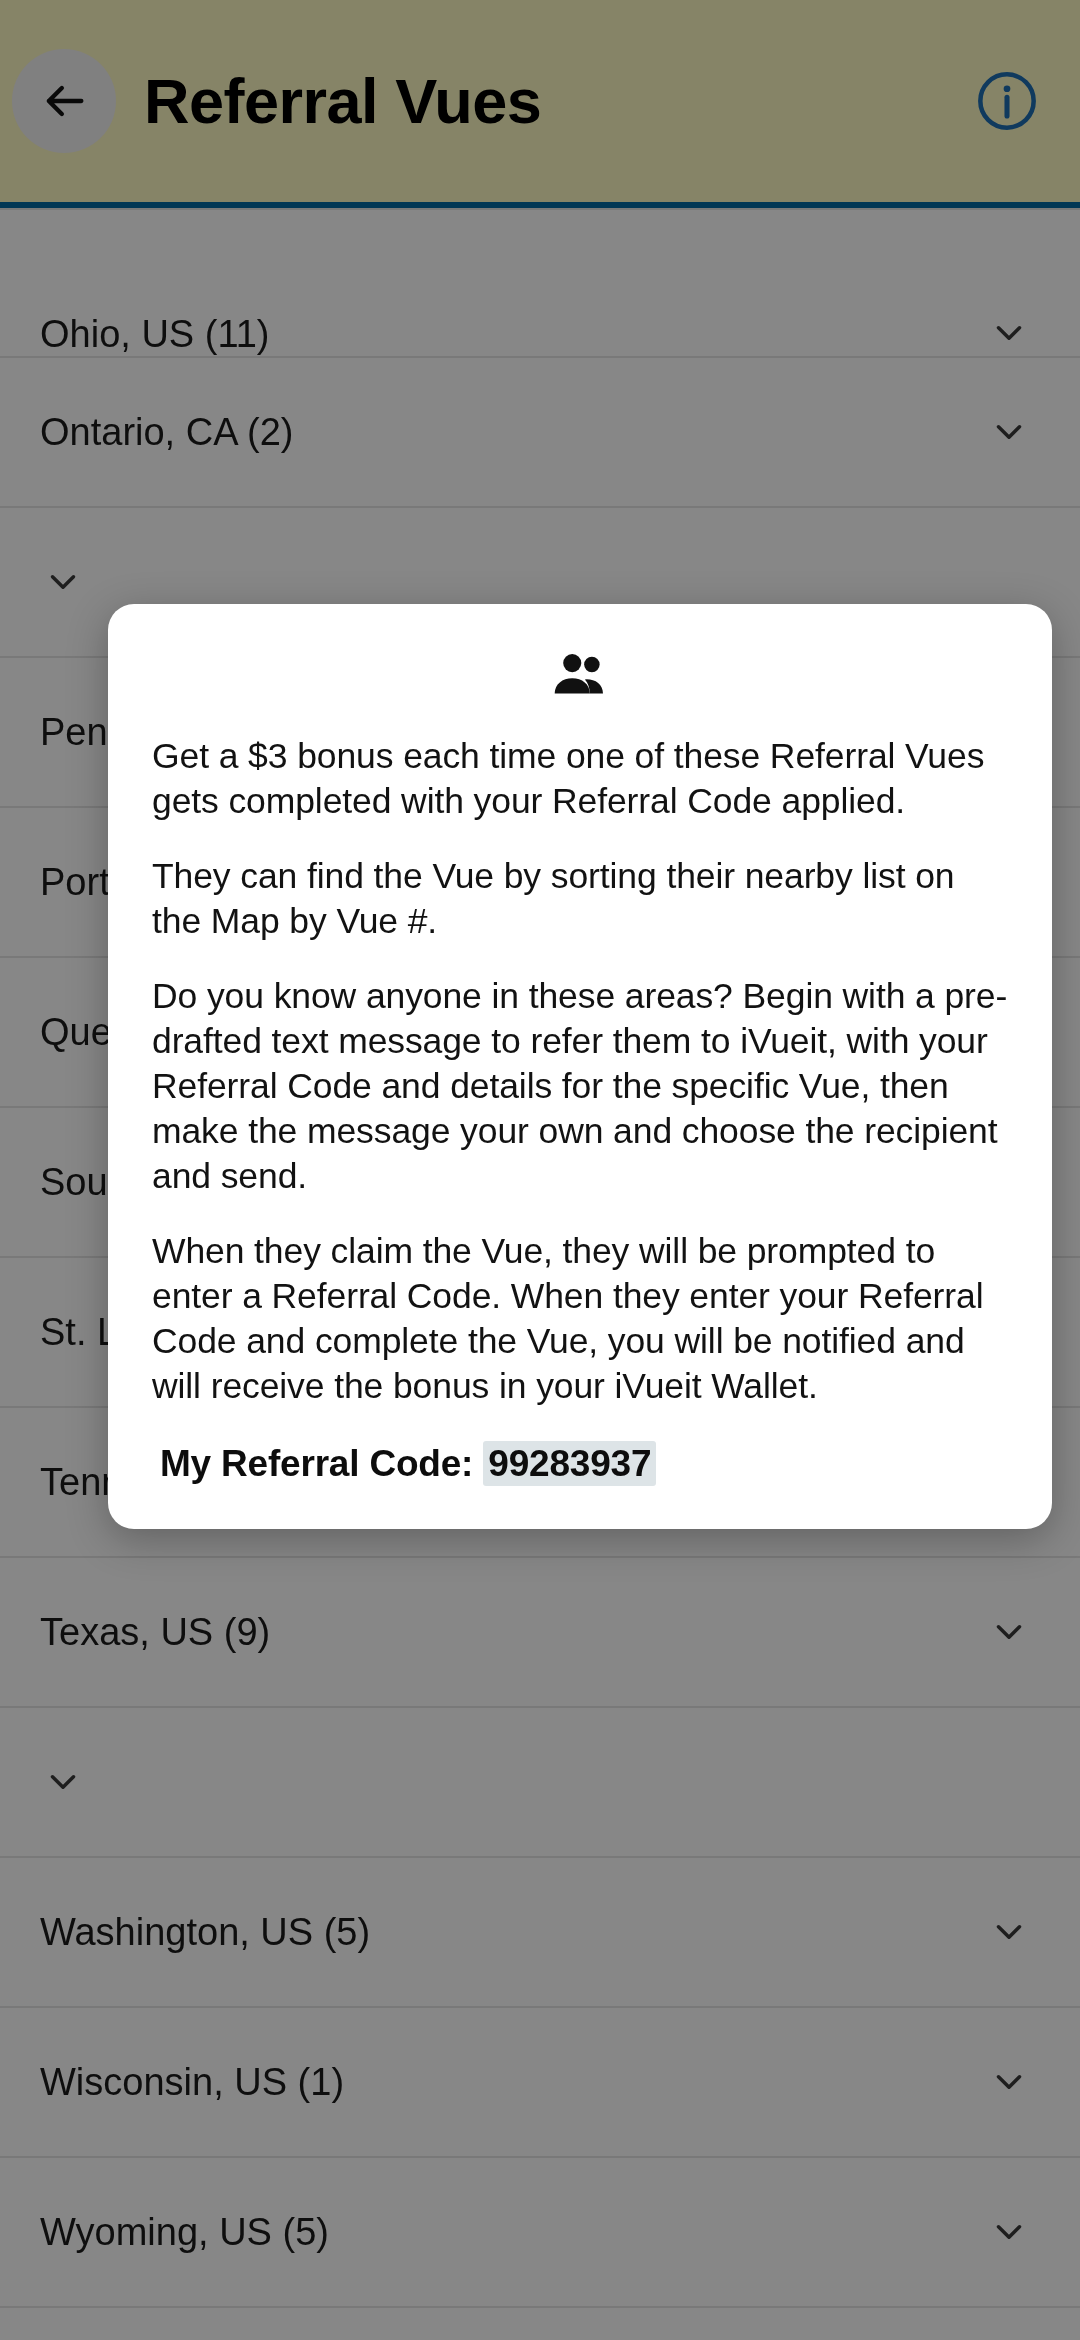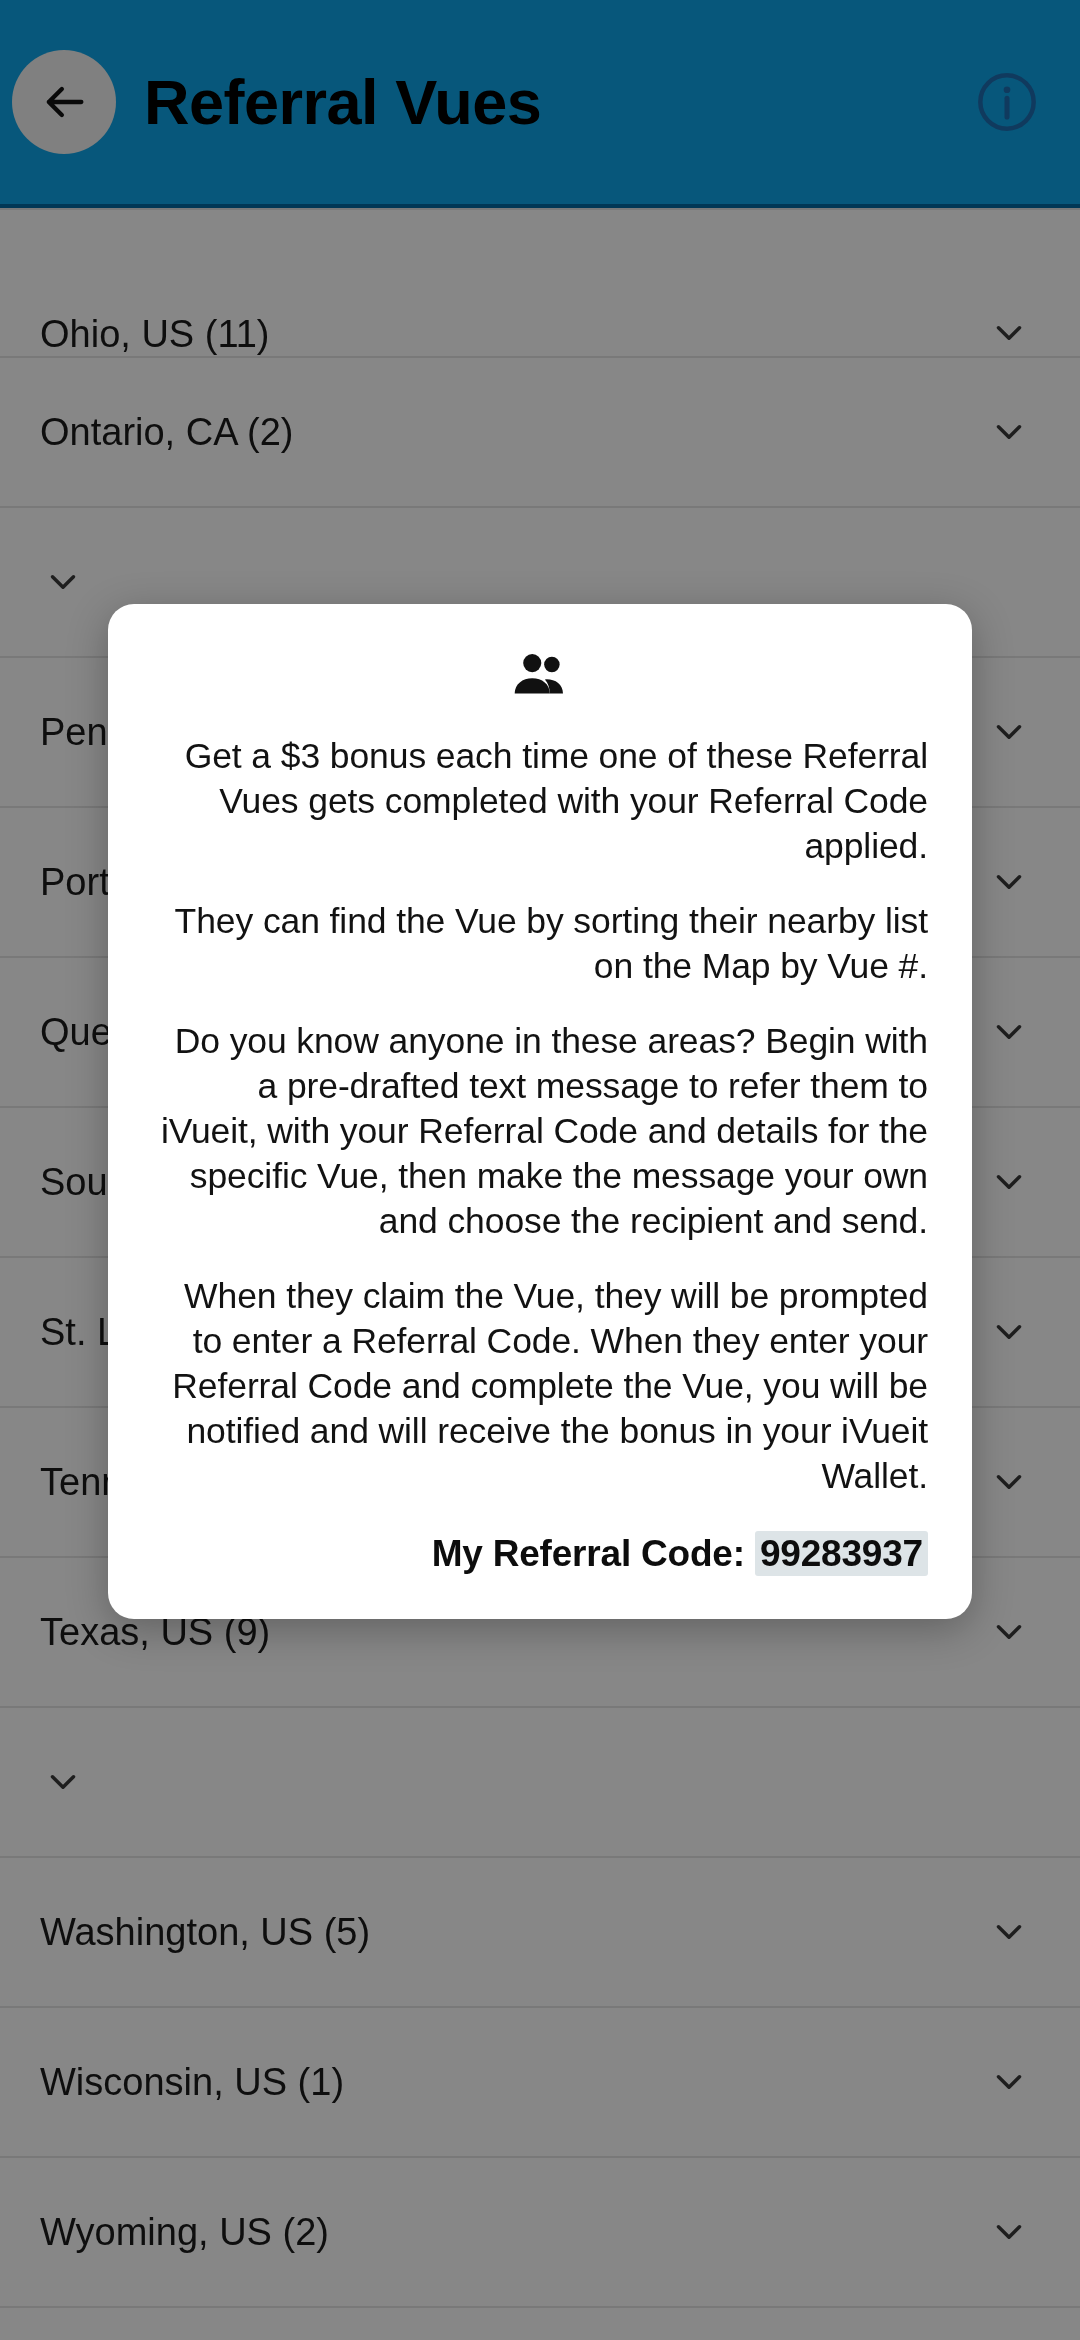--- a/index.html
+++ b/index.html
@@ -24,22 +24,22 @@
     flex-direction: column;
   }
 
   .appbar {
     height: 208px;
     flex: 0 0 208px;
     display: flex;
     align-items: center;
     padding: 0 34px;
     box-sizing: border-box;
-    background: #0ea5e9;
-    border-bottom: 4px solid #0369a1;
+    background: #fef9c3;
+    border-bottom: 6px solid #0369a1;
   }
 
   .back-btn {
     width: 104px;
     height: 104px;
     border-radius: 50%;
     background: #f1f1f1;
     display: flex;
     align-items: center;
     justify-content: center;
@@ -108,27 +108,26 @@
     position: absolute;
     inset: 0;
     background: rgba(0, 0, 0, 0.47);
   }
 
   
   .dialog {
     position: absolute;
     left: 108px;
     top: 604px;
-    width: 864px;
+    width: 944px;
     background: #ffffff;
     border-radius: 26px;
     box-sizing: border-box;
     padding: 46px 44px 44px 44px;
     box-shadow: 0 10px 40px rgba(0,0,0,0.28);
-    text-align: right;
   }
 
   .dialog-icon {
     display: flex;
     justify-content: center;
     align-items: center;
     margin-bottom: 34px;
   }
 
   .dlg-p {
@@ -286,21 +285,21 @@
     <div class="list-row">
       <div class="list-label">Wisconsin, US (1)</div>
       <div class="chev">
         <svg width="42" height="42" viewBox="0 0 24 24">
             <path d="M6 9l6 6 6-6" fill="none" stroke="#3a3a3a" stroke-width="2" stroke-linecap="round" stroke-linejoin="round"></path>
           </svg>
       </div>
     </div>
 
     <div class="list-row">
-      <div class="list-label">Wyoming, US (2)</div>
+      <div class="list-label">Wyoming, US (5)</div>
       <div class="chev">
         <svg width="42" height="42" viewBox="0 0 24 24">
             <path d="M6 9l6 6 6-6" fill="none" stroke="#3a3a3a" stroke-width="2" stroke-linecap="round" stroke-linejoin="round"></path>
           </svg>
       </div>
     </div>
 
   </div>
 </div>
 

